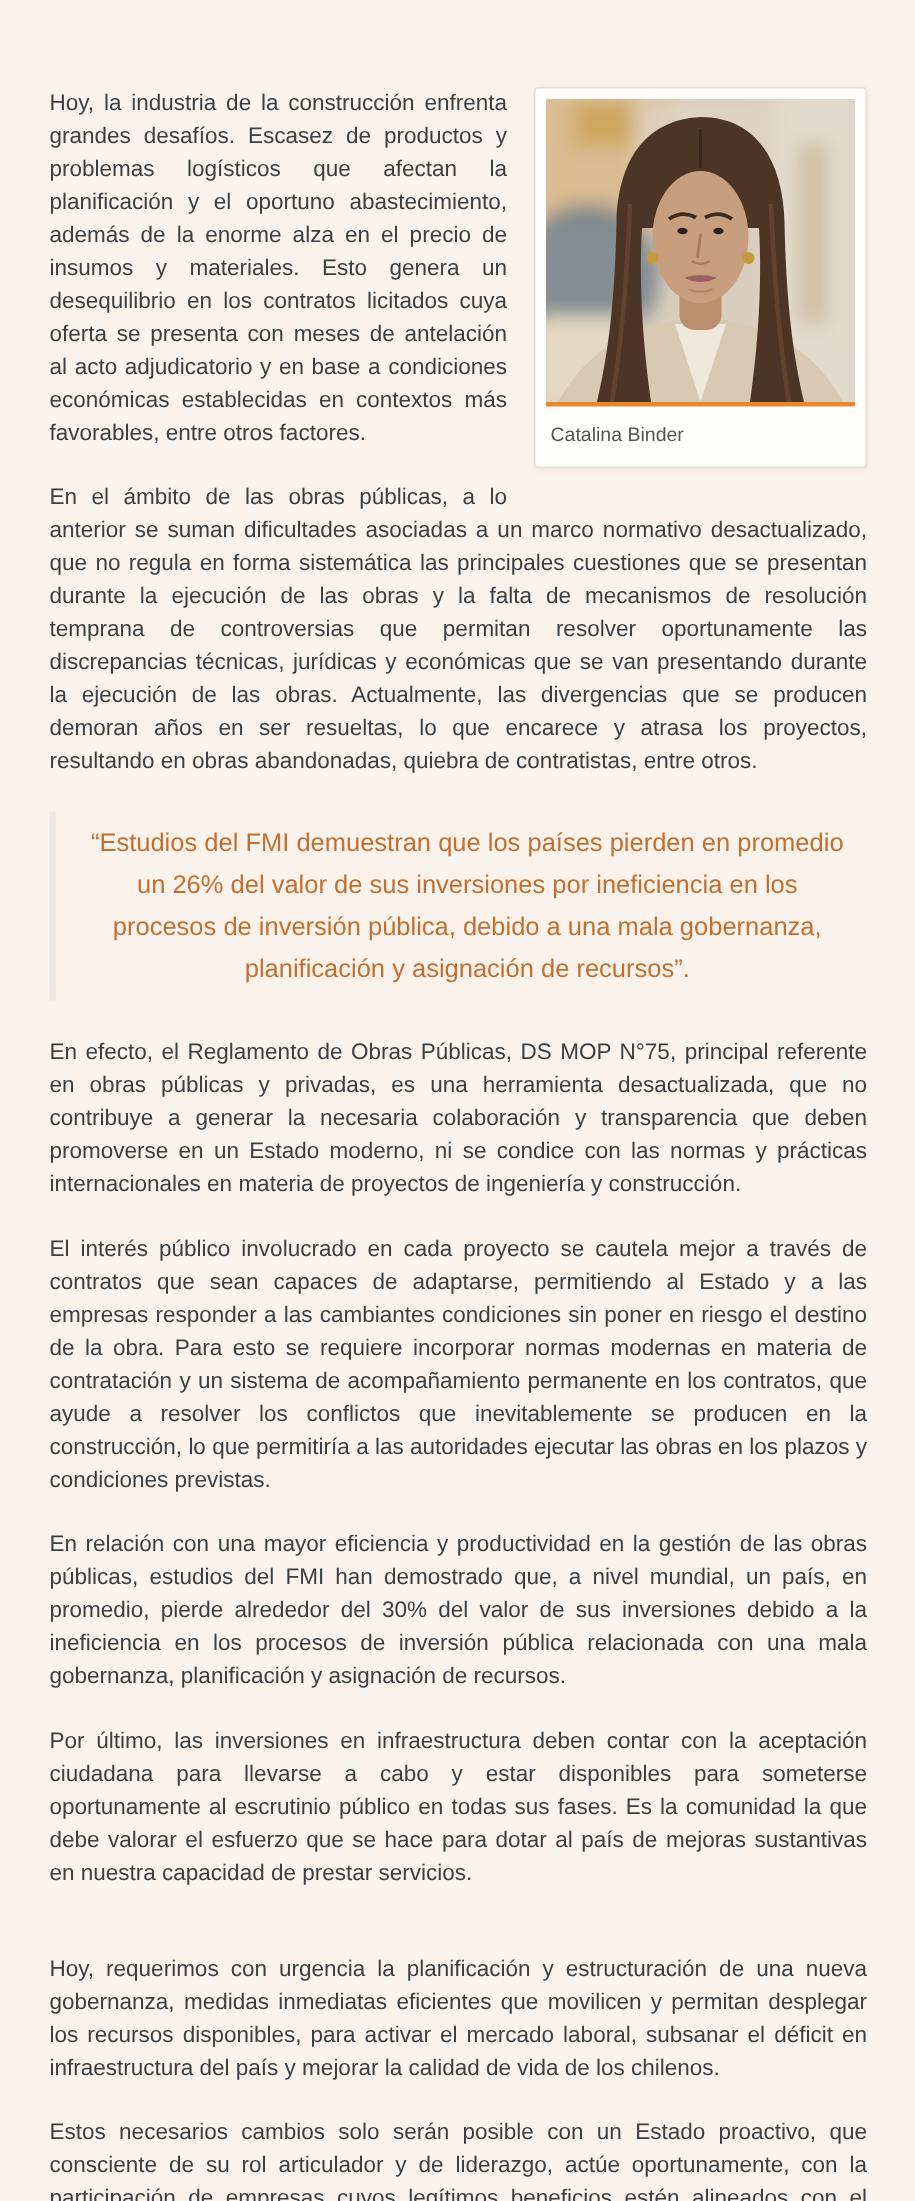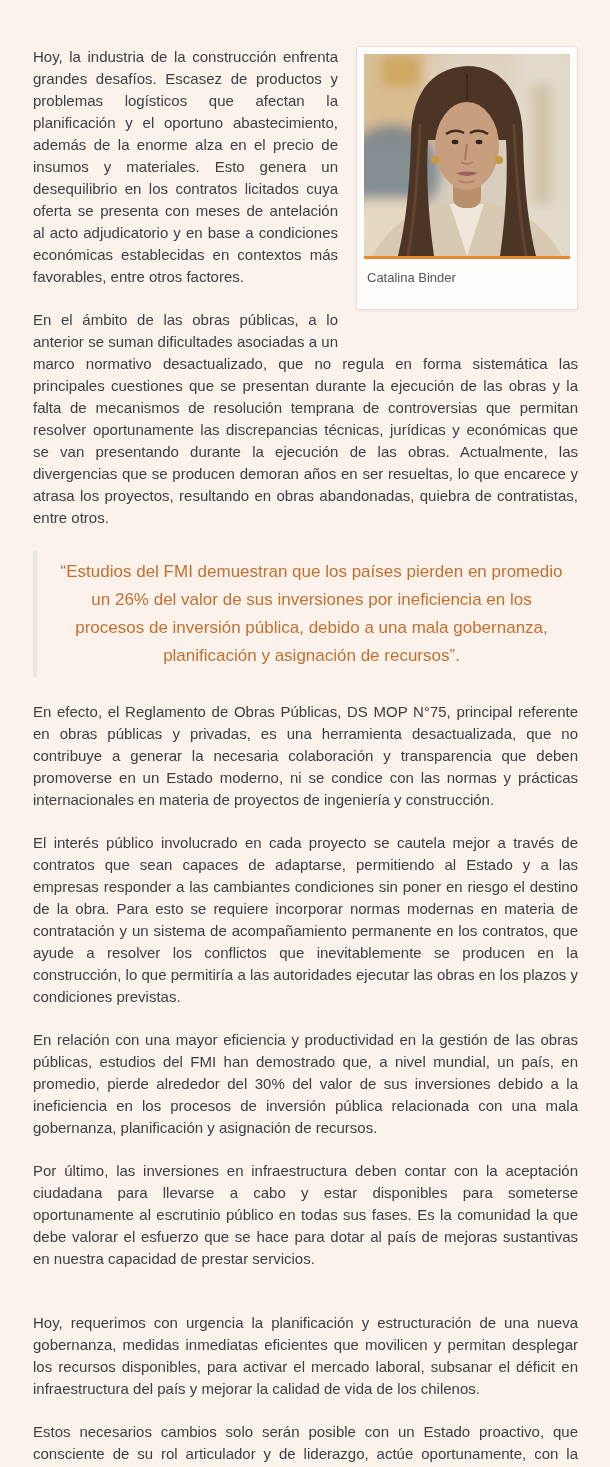--- a/index.html
+++ b/index.html
@@ -24,21 +24,21 @@
     min-height:1467px;
     margin:0;
     padding:46px 32px 60px 33px;
     background:var(--page-bg);
   }
   article{
     font-size:15px;
     line-height:22px;
     text-align:justify;
   }
-  article p{margin:0 0 21px 0;}
+  article p{margin:12px 0 21px 0;}
   .section-gap{margin-top:42px;}
 
   
   figure.photo-card{
     float:right;
     width:222px;
     margin:0 0 26px 18px;
     padding:7px 7px 0 7px;
     background:var(--card-bg);
     border:1px solid var(--card-border);
@@ -48,21 +48,21 @@
   .photo-wrap{
     border-bottom:3px solid var(--photo-bar);
     line-height:0;
   }
   .photo-wrap svg{display:block;width:206px;height:202px;}
   figure.photo-card figcaption{
     font-size:13px;
     line-height:16px;
     color:var(--caption);
     text-align:left;
-    padding:11px 3px 23px 3px;
+    padding:11px 3px 13px 3px;
   }
 
   
   blockquote{
     margin:22px 0 24px 0;
     padding:7px 14px 7px 22px;
     border-left:4px solid var(--quote-border);
   }
   blockquote .quote-text{
     display:block;

